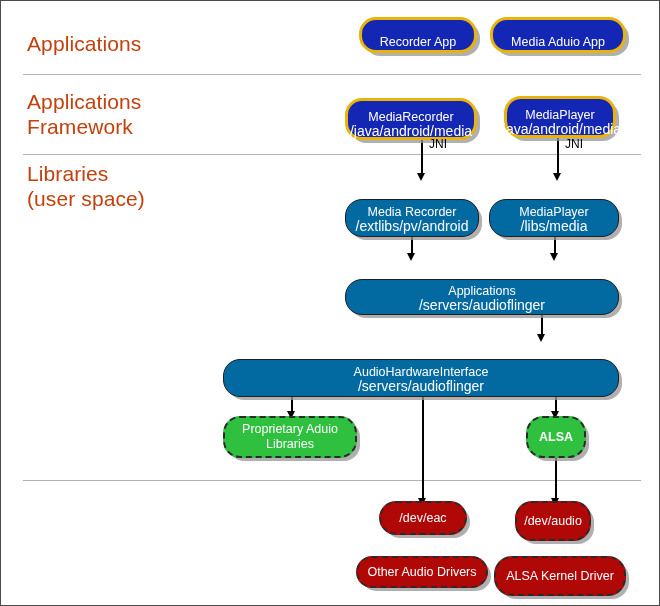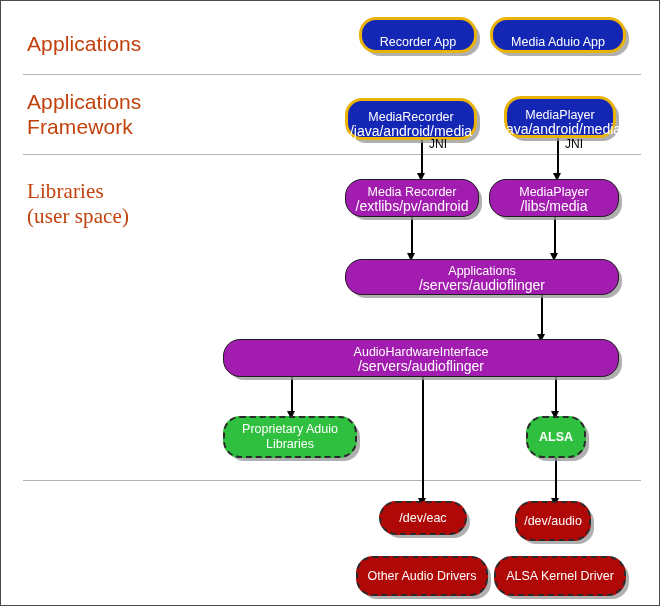--- a/index.html
+++ b/index.html
@@ -63,22 +63,23 @@
     font-size: 14px;
     line-height: 12px;
     white-space: nowrap;
   }
   .node.blue {
     background: #1427b4;
     border: 3px solid #eab308;
     justify-content: flex-end;
   }
   .node.green {
-    background: #a21caf;
+    background: #0369a1;
     border: 1px solid #1f1f1f;
+    margin-top: 20px;
   }
   .node.green-dashed {
     background: #2ec03e;
     border: 2px dashed #2a2a2a;
   }
   .node.red-dashed {
     background: #b00707;
     border: 2px dashed #2a2a2a;
   }
   
@@ -111,21 +112,21 @@
 
   <div class="divider" style="top:73px;"></div>
   <div class="divider" style="top:153px;"></div>
   <div class="divider" style="top:479px;"></div>
 
   <div class="layer-label" style="left:26px; top:30px;">Applications</div>
 
   <div class="layer-label" style="left:26px; top:88px;">Applications
 Framework</div>
 
-  <div class="layer-label" style="left:26px; top:178px;font-family:Liberation Serif, serif;"> Libraries
+  <div class="layer-label" style="left:26px; top:160px;"> Libraries
 (user space)</div>
 
 
   <div class="conn" style="left:420px; top:137px; height:38px;"></div>
   <div class="arrowhead" style="left:416px; top:172px;"></div>
   <div class="conn-label" style="left:428px; top:136px;">JNI</div>
 
   <div class="conn" style="left:556px; top:137px; height:38px;"></div>
   <div class="arrowhead" style="left:552px; top:172px;"></div>
   <div class="conn-label" style="left:564px; top:136px;">JNI</div>
@@ -198,21 +199,21 @@
   </div>
 
   <div class="node red-dashed" style="left:378px; top:500px; width:88px; height:34px;">
     <div class="title">/dev/eac</div>
   </div>
 
   <div class="node red-dashed" style="left:514px; top:500px; width:76px; height:40px;">
     <div class="title">/dev/audio</div>
   </div>
 
-  <div class="node red-dashed" style="left:355px; top:555px; width:132px; height:40px;">
+  <div class="node red-dashed" style="left:355px; top:555px; width:132px; height:32px;">
     <div class="title">Other Audio Drivers</div>
   </div>
 
   <div class="node red-dashed" style="left:493px; top:555px; width:132px; height:40px;border-radius:18px;">
     <div class="title">ALSA Kernel Driver</div>
   </div>
 
 </div>
 
 </body></html>

